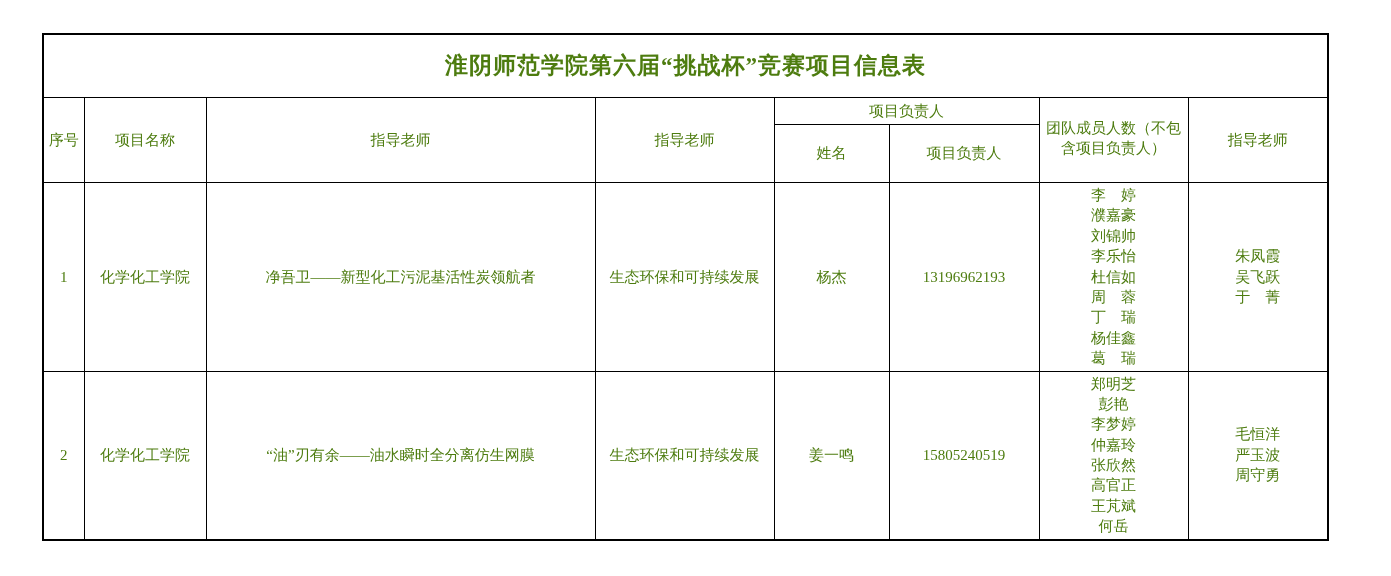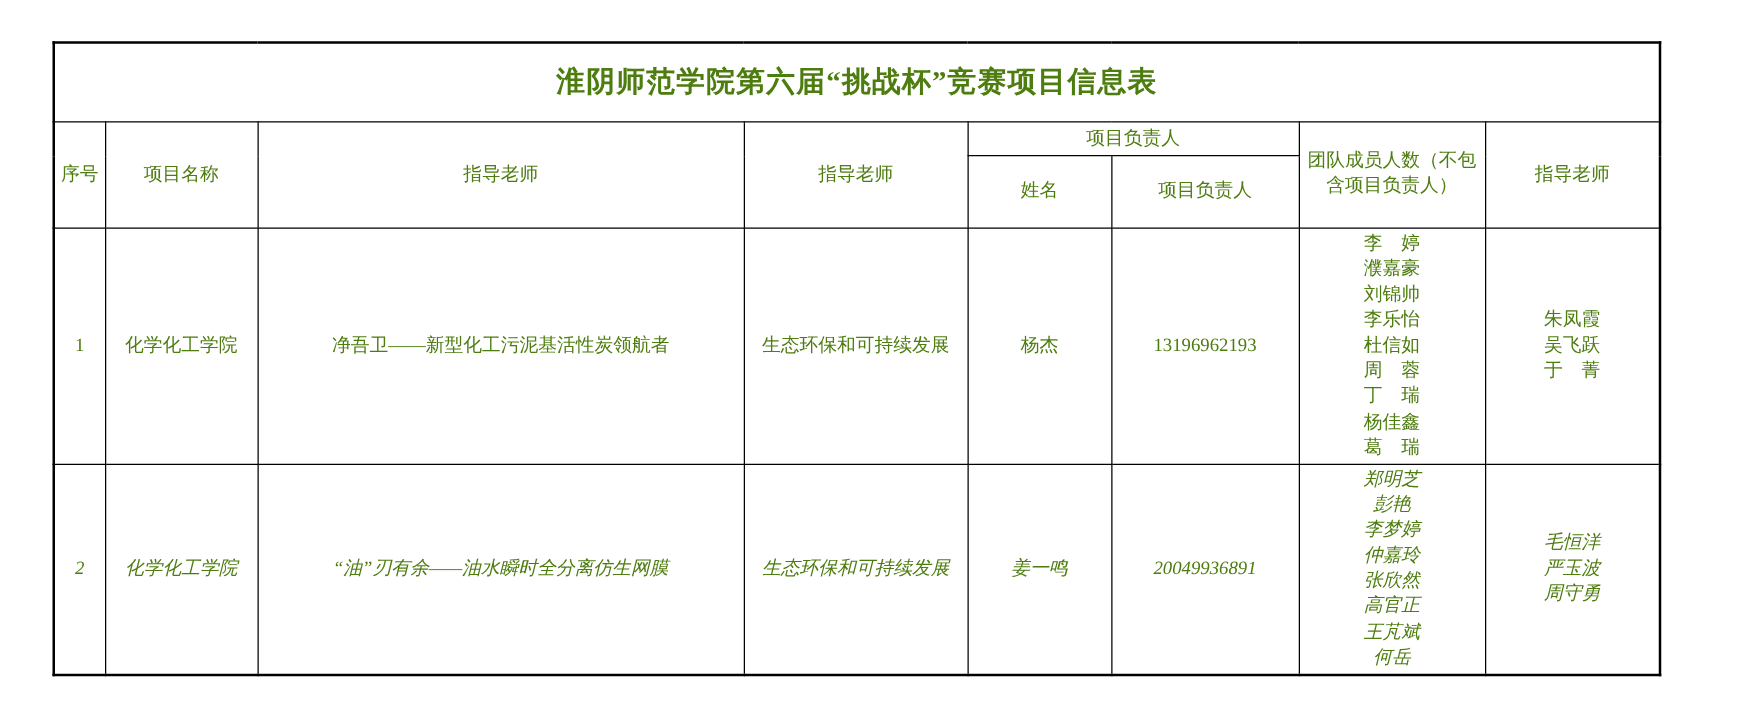--- a/index.html
+++ b/index.html
@@ -36,21 +36,21 @@
   }
   tr.title-row td {
     height: 58px;
     font-size: 23px;
     font-weight: bold;
     letter-spacing: 1px;
   }
   tr.header-top td { height: 22px; }
   tr.header-bottom td { height: 53px; }
   tr.data-row-1 td { height: 182px; text-align: center; }
-  tr.data-row-2 td { height: 155px; font-style: italic; }
+  tr.data-row-2 td { height: 155px; }
   td.members-header {
     text-align: left;
     padding: 0 5px;
     font-family: Liberation Mono, monospace;
   }
   td.multiline {
     white-space: pre-line;
   }
 </style>
 </head>
@@ -104,21 +104,21 @@
         <td class="multiline">朱凤霞
 吴飞跃
 于　菁</td>
       </tr>
       <tr class="data-row-2">
         <td>2</td>
         <td>化学化工学院</td>
         <td>“油”刃有余——油水瞬时全分离仿生网膜</td>
         <td>生态环保和可持续发展</td>
         <td>姜一鸣</td>
-        <td>20049936891</td>
+        <td>15805240519</td>
         <td class="multiline">郑明芝
 彭艳
 李梦婷
 仲嘉玲
 张欣然
 高官正
 王芃斌
 何岳</td>
         <td class="multiline">毛恒洋
 严玉波

